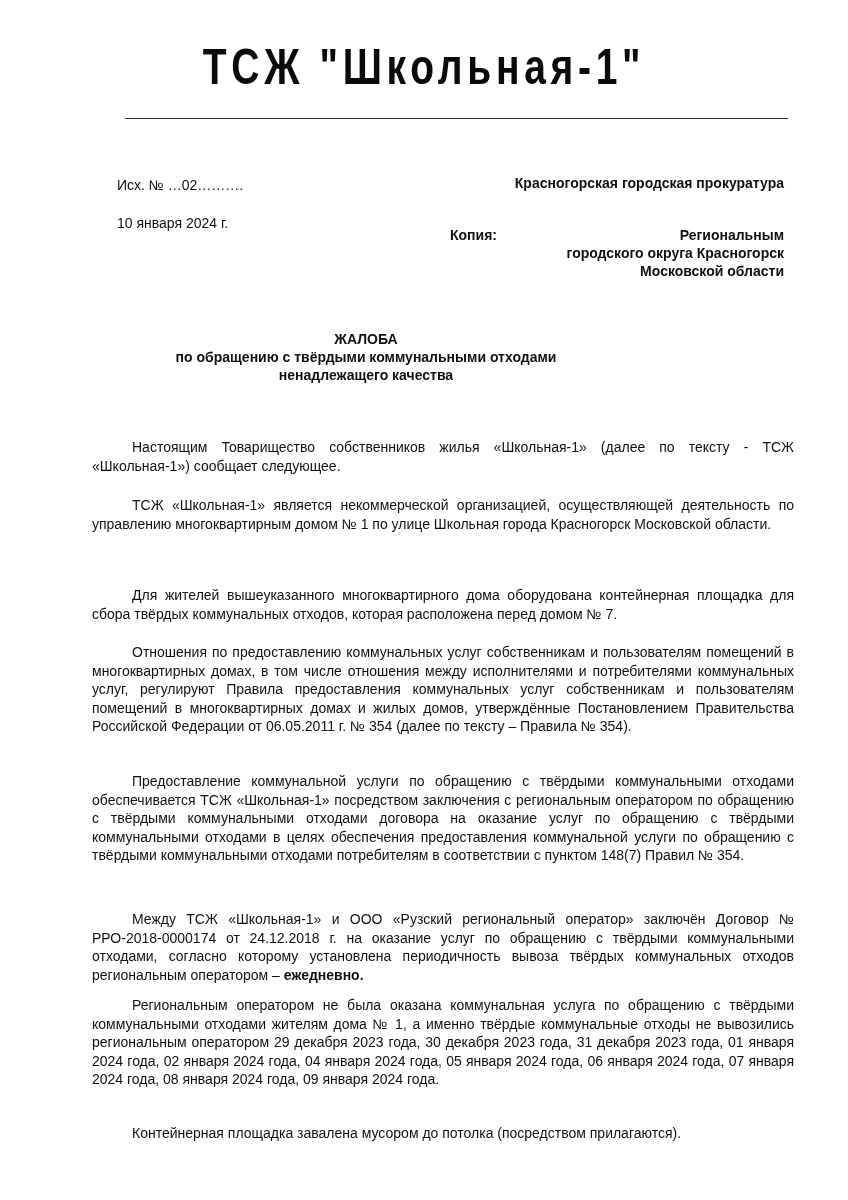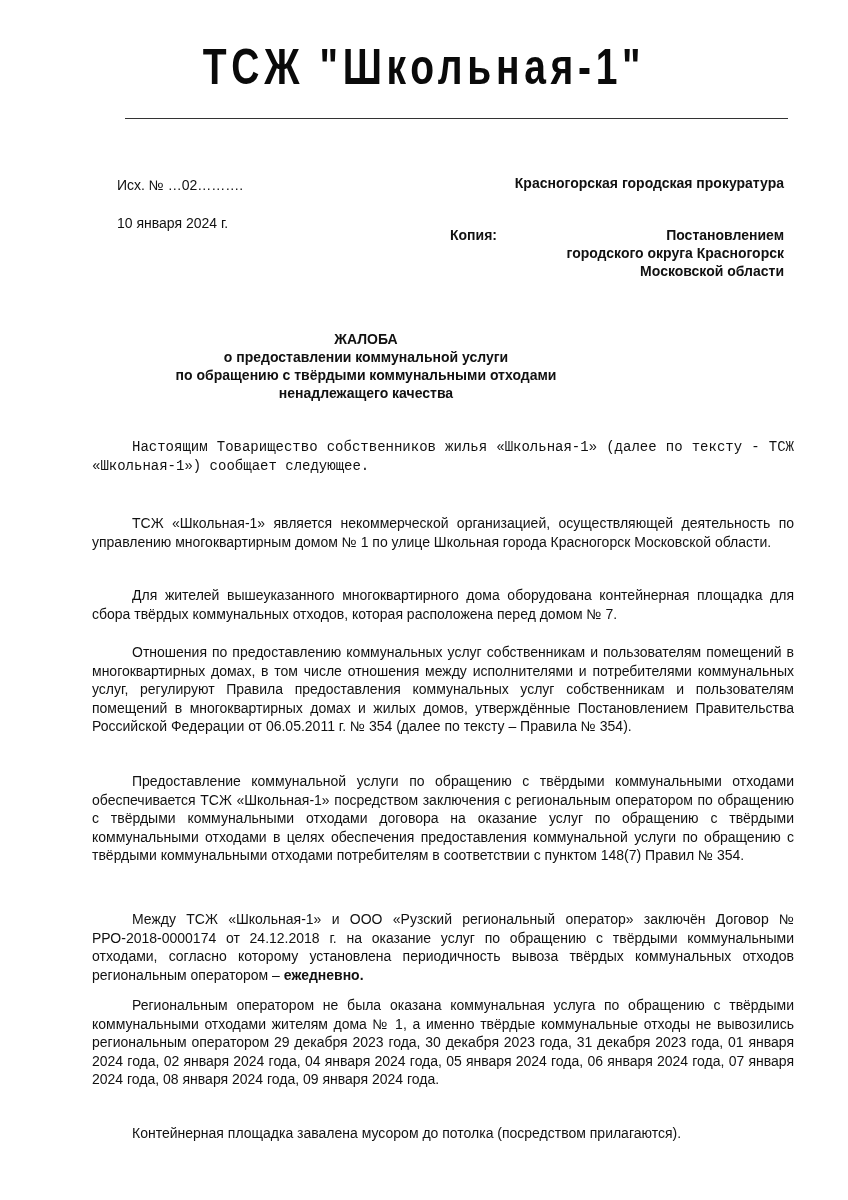--- a/index.html
+++ b/index.html
@@ -22,36 +22,35 @@
 
 <div class="title">ТСЖ "Школьная-1"</div>
 <div class="rule"></div>
 
 <div class="abs" style="top:176px; left:117px;text-align:right;">Исх. № …02……….</div>
 <div class="abs" style="top:214px; left:117px;">10 января 2024 г.</div>
 
 <div class="abs bold" style="top:174px; right:64px;">Красногорская городская прокуратура</div>
 <div class="abs bold" style="top:226px; left:450px;">Копия:</div>
 <div class="abs bold" style="top:226px; right:64px; text-align:right;">
-  <div>Постановлением</div>
+  <div>Региональным</div>
   <div>городского округа Красногорск</div>
   <div>Московской области</div>
 </div>
 
 <div class="heading">
   <div>ЖАЛОБА</div>
-  <div>о предоставлении коммунальной услуги</div>
   <div>по обращению с твёрдыми коммунальными отходами</div>
   <div>ненадлежащего качества</div>
 </div>
 
-<div class="para" style="top:438px;font-family:Liberation Mono, monospace;">
+<div class="para" style="top:438px;">
     <p>Настоящим Товарищество собственников жилья «Школьная-1» (далее по тексту - ТСЖ «Школьная-1») сообщает следующее.</p>
   </div>
-<div class="para" style="top:514px;">
+<div class="para" style="top:496px;">
     <p>ТСЖ «Школьная-1» является некоммерческой организацией, осуществляющей деятельность по управлению многоквартирным домом № 1 по улице Школьная города Красногорск Московской области.</p>
   </div>
 <div class="para" style="top:586px;">
     <p>Для жителей вышеуказанного многоквартирного дома оборудована контейнерная площадка для сбора твёрдых коммунальных отходов, которая расположена перед домом № 7.</p>
   </div>
 <div class="para" style="top:643px;">
     <p>Отношения по предоставлению коммунальных услуг собственникам и пользователям помещений в многоквартирных домах, в том числе отношения между исполнителями и потребителями коммунальных услуг, регулируют Правила предоставления коммунальных услуг собственникам и пользователям помещений в многоквартирных домах и жилых домов, утверждённые Постановлением Правительства Российской Федерации от 06.05.2011 г. № 354 (далее по тексту – Правила № 354).</p>
   </div>
 <div class="para" style="top:772px;">
     <p>Предоставление коммунальной услуги по обращению с твёрдыми коммунальными отходами обеспечивается ТСЖ «Школьная-1» посредством заключения с региональным оператором по обращению с твёрдыми коммунальными отходами договора на оказание услуг по обращению с твёрдыми коммунальными отходами в целях обеспечения предоставления коммунальной услуги по обращению с твёрдыми коммунальными отходами потребителям в соответствии с пунктом 148(7) Правил № 354.</p>

